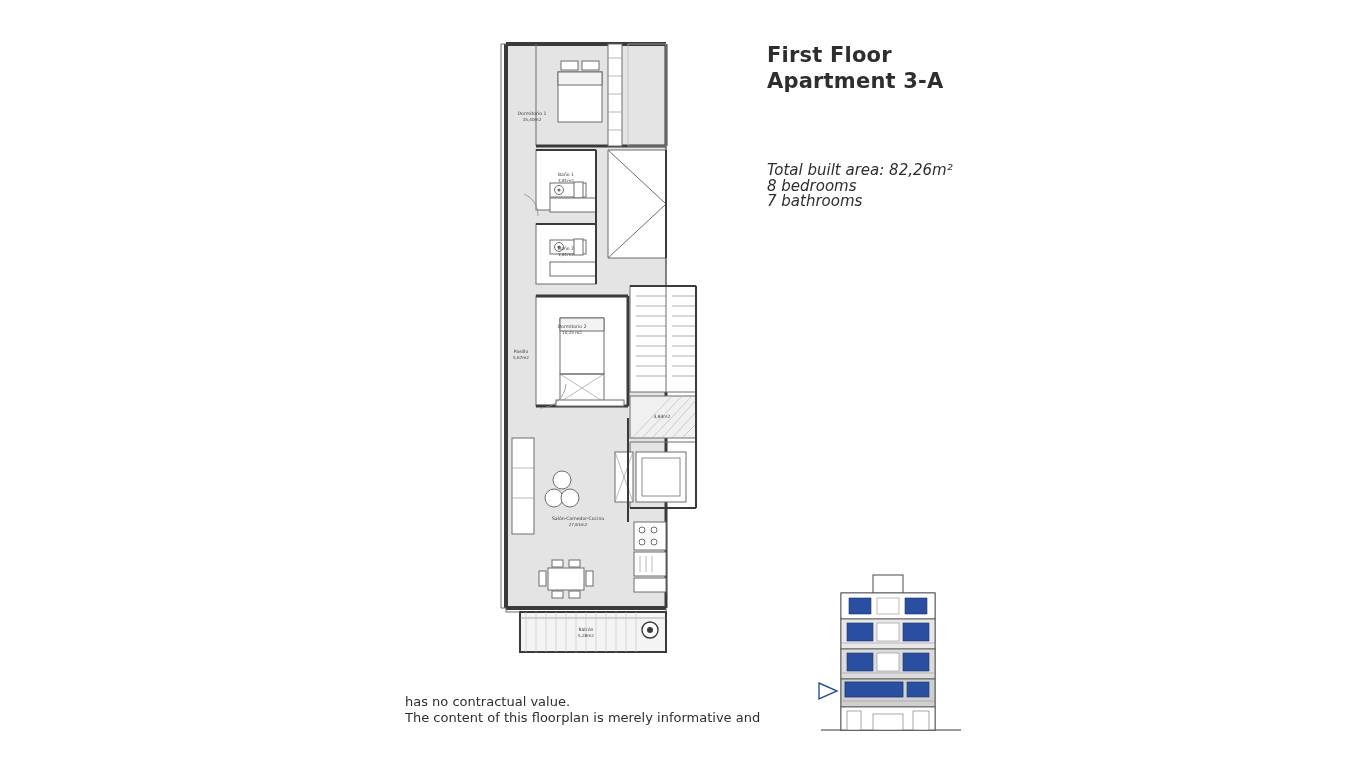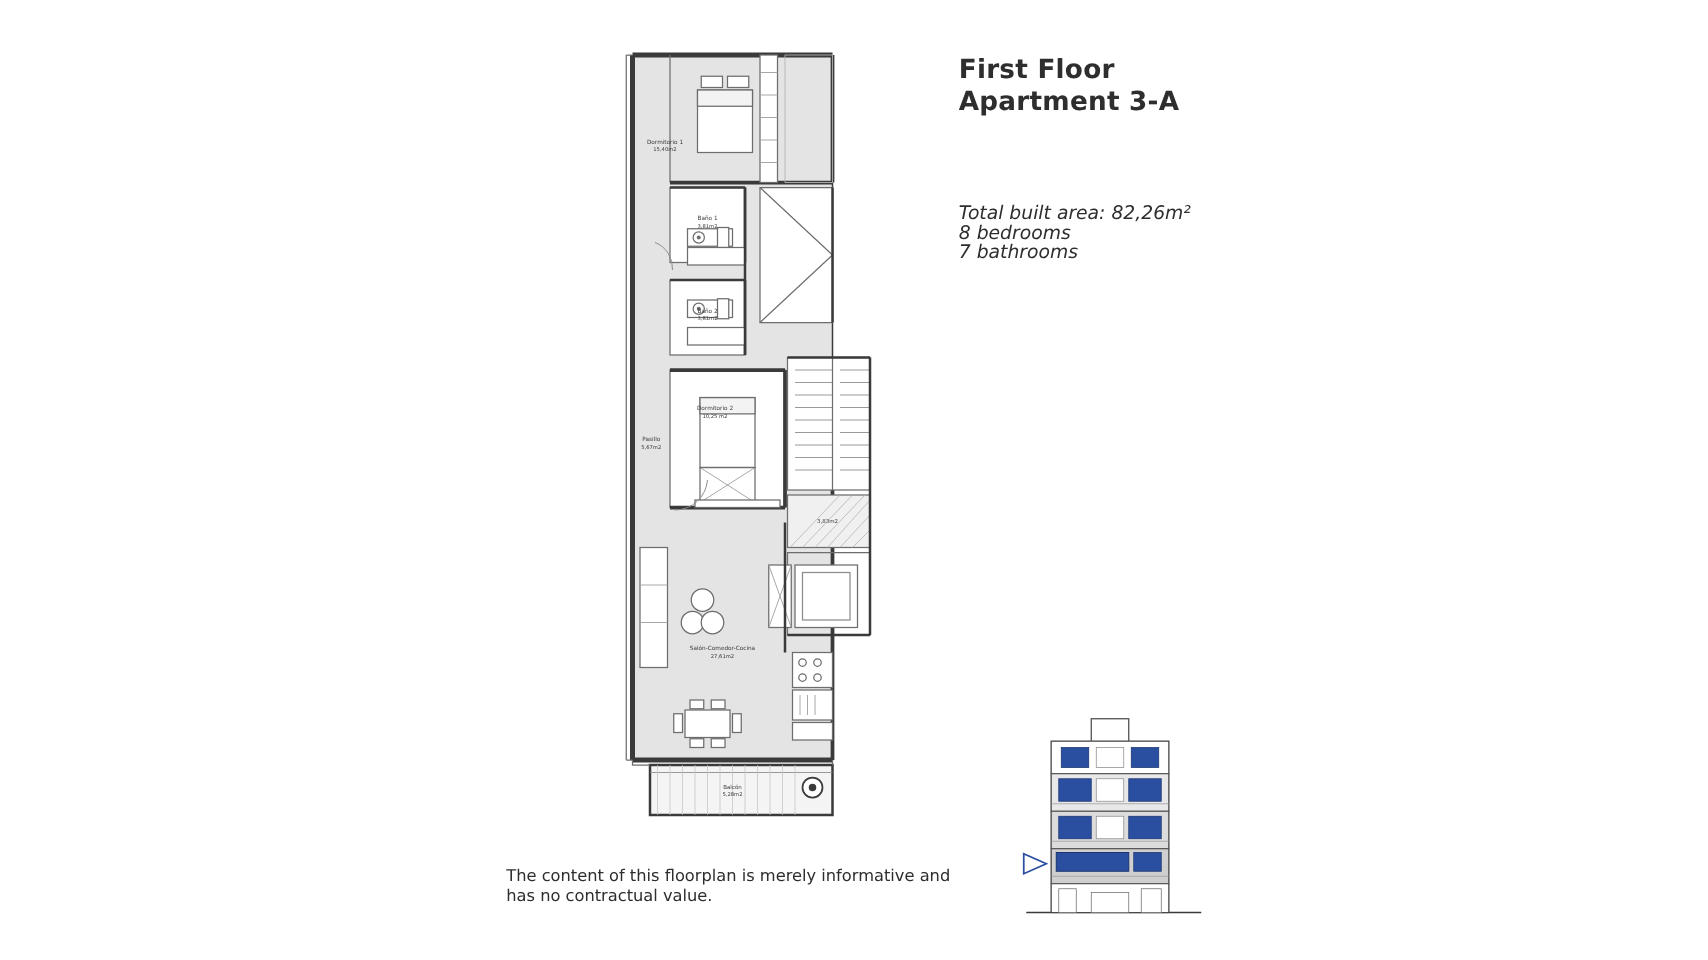--- a/index.html
+++ b/index.html
@@ -86,22 +86,22 @@
   <div class="line">Apartment 3-A</div>
 </div>
 
 <div id="info-block">
   <div class="line">Total built area: 82,26m²</div>
   <div class="line">8 bedrooms</div>
   <div class="line">7 bathrooms</div>
 </div>
 
 <div id="disclaimer">
+  <div class="line">has no contractual value.</div>
   <div class="line">The content of this floorplan is merely informative and</div>
-  <div class="line">has no contractual value.</div>
 </div>
 
 <div id="floorplan">
 <svg width="230" height="630" viewBox="0 0 230 630" xmlns="http://www.w3.org/2000/svg">
   <g fill="none" stroke="#3a3a3a" stroke-width="1">
 
     <polygon points="16,16 176,16 176,118 176,120 176,580 16,580" fill="#e4e4e4" stroke="none"></polygon>
 
     <polygon points="176,16 176,118 176,16" fill="#e4e4e4" stroke="none"></polygon>
 

